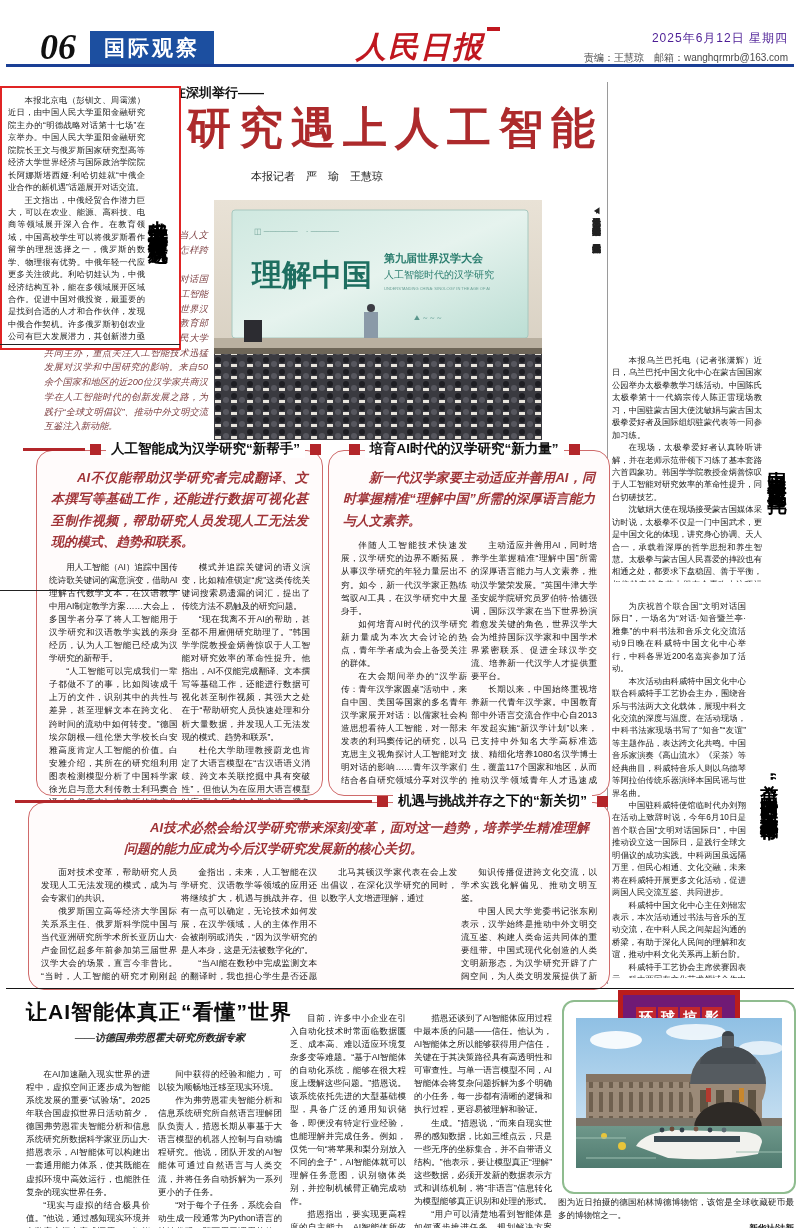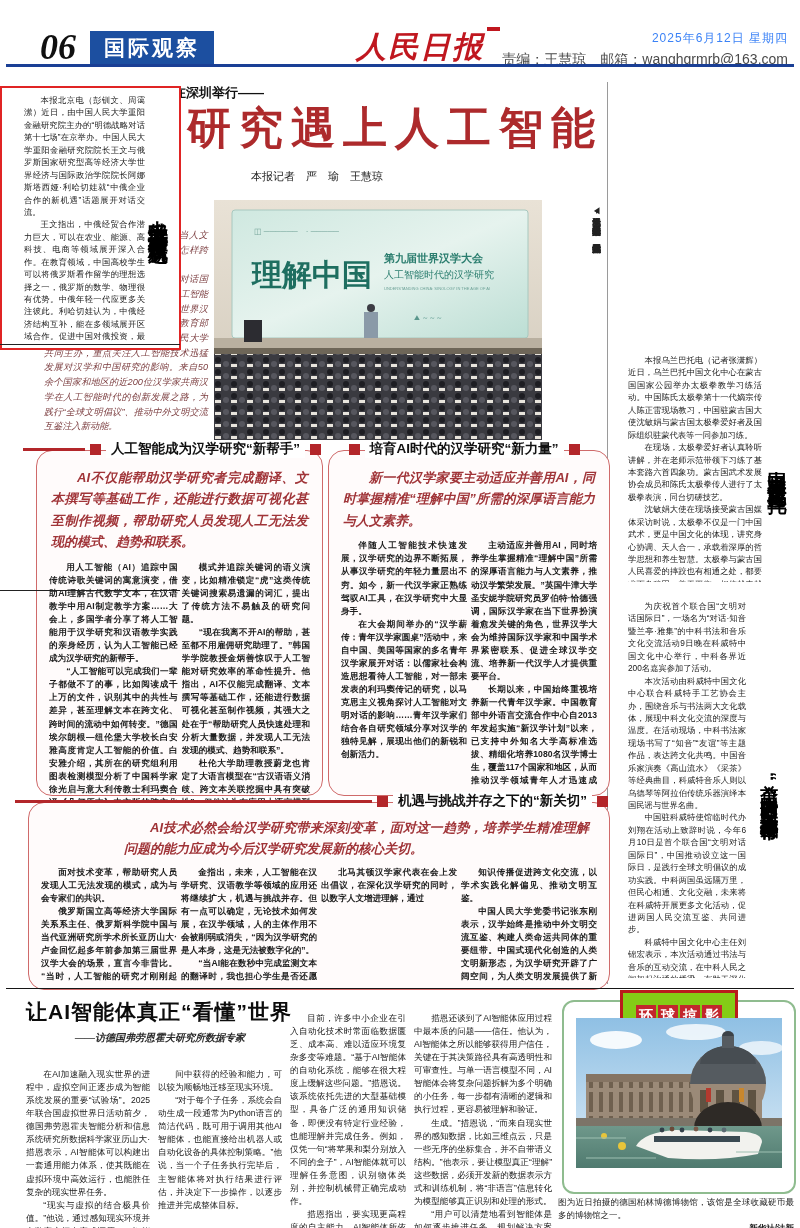--- a/index.html
+++ b/index.html
@@ -7,56 +7,56 @@
         font-family:"Liberation Sans",sans-serif;color:#1a1a1a;}
   
   .pageno{position:absolute;left:40px;top:26px;font:italic 700 36px "Liberation Serif",serif;color:#101010;}
   .section-box{position:absolute;left:90px;top:31px;background:#1c4fa0;color:#fff;
                font-size:21px;font-weight:700;padding:3px 14px;letter-spacing:3px;}
   .masthead{position:absolute;left:320px;top:27px;width:180px;text-align:right;}
   .masthead .mh-name{font:700 30px "Liberation Serif",serif;color:#c0171f;letter-spacing:2px;font-style:italic;}
   .masthead .mh-ed{display:inline-block;vertical-align:top;background:#c0171f;color:#fff;
                    font-size:8px;font-weight:700;padding:2px 2px;margin-left:3px;writing-mode:vertical-rl;line-height:1.1;}
   .dateline{position:absolute;right:12px;top:30px;text-align:right;}
-  .dateline .d1{font-size:12px;color:#3b82f6;letter-spacing:1px;}
-  .dateline .d2{font-size:14px;color:#4a4a4a;margin-top:4px;}
+  .dateline .d1{font-size:12px;color:#4c1d95;letter-spacing:1px;}
+  .dateline .d2{font-size:10px;color:#4a4a4a;margin-top:4px;}
   .blue-rule{position:absolute;left:6px;right:6px;top:64px;border-top:3px solid #1a3f95;}
   
   .kicker{position:absolute;left:56px;top:84px;font-size:13px;font-weight:700;color:#111;}
   .headline{position:absolute;left:28px;top:99px;width:578px;text-align:center;
             font:900 44px "Liberation Serif",serif;color:#ad2a2c;letter-spacing:8px;}
   .byline{position:absolute;left:28px;top:169px;width:578px;text-align:center;font-size:11px;color:#222;}
   .vert-divider{position:absolute;left:607px;top:82px;height:902px;border-left:1px solid #9a9a9a;}
   
   .badge{display:inline-block;white-space:nowrap;}
   .badge .badge-char{display:inline-block;background:#c2272d;color:#fff;font-weight:700;
                      font-size:14px;line-height:1;padding:3px 3px;margin:0 1px;}
   .hot-badge{box-shadow:3px 3px 0 rgba(45,45,45,.85);border:1px solid #8e1d22;padding:1px;background:#fff;}
-  .glimpse-badge{border:3px solid #b91c1c;padding:12px;background:#84cc16;}
+  .glimpse-badge{border:5px solid #b91c1c;padding:12px;background:#701a75;}
   
   .intro{position:absolute;left:44px;top:194px;width:164px;}
   .intro .badge-wrap{text-align:center;margin-bottom:10px;}
   .intro p{margin:0;font-size:9.2px;line-height:1.6;color:#7c3e40;font-style:italic;
            text-align:justify;text-indent:2em;}
   
   .photo{position:absolute;left:214px;top:200px;width:328px;height:240px;overflow:hidden;}
   .photo svg{display:block;}
   .photo-caption{position:absolute;left:548px;top:200px;height:244px;width:56px;
                  writing-mode:vertical-rl;font-size:8.6px;line-height:1.65;color:#222;text-align:left;}
   .photo-caption .credit{font-weight:700;margin-top:6px;display:inline-block;}
   
   .fbox{position:absolute;border:1.5px solid #cf6a6a;border-radius:16px;background:#fffbfb;}
   .fbox-head{position:absolute;top:-11px;left:-14px;right:-4px;display:flex;align-items:center;justify-content:center;text-align:right;}
   .fbox-head .hline{height:3px;background:#b3262a;}
   .hline.grow{flex:1;max-width:70px;}
   .fbox-head .sq{width:11px;height:11px;background:#b3262a;margin:0 5px;flex:none;}
   .fbox-head .t{background:#fff;padding:0 5px;font-size:13.5px;font-weight:700;color:#111;white-space:nowrap;}
   .fbox .lede{margin:16px 14px 4px;font-size:13px;font-weight:700;font-style:italic;color:#a03438;
               line-height:1.65;text-align:justify;text-indent:2em;}
-  .fbox .cols{display:flex;gap:4px;padding:4px 12px 0;overflow:hidden;font-weight:bold;}
+  .fbox .cols{display:flex;gap:4px;padding:4px 12px 0;overflow:hidden;}
   .fbox .col{flex:1;overflow:hidden;}
   .fbox .col p,.bcol p,.sb-text p{margin:0;font-size:8.6px;line-height:1.52;text-align:justify;
               text-indent:2em;color:#202020;}
   #box1{left:36px;top:450px;width:285px;height:344px;}
   #box2{left:328px;top:450px;width:280px;height:344px;}
   #box3{left:28px;top:802px;width:580px;height:186px;}
   #box1 .cols,#box2 .cols{height:250px;}
   #box3 .lede{margin:14px 20px 2px 95px;}
   #box3 .cols{height:118px;}
   
@@ -75,21 +75,21 @@
   .pframe{position:absolute;left:562px;top:1000px;width:230px;height:190px;border:2px solid #8fbc8f;
           border-radius:12px;background:#fff;}
   .pframe .badge-wrap{position:absolute;top:-12px;left:0;right:0;text-align:center;}
   .pframe .pimg{position:absolute;left:12px;right:12px;top:16px;height:150px;overflow:hidden;}
   .pf-caption{position:absolute;left:558px;top:1196px;width:236px;font-size:8.5px;line-height:1.5;
               color:#222;text-align:justify;}
   .pf-caption .credit{display:block;text-align:right;font-weight:700;}
   
   .sb{position:absolute;left:612px;width:180px;}
   .sb-art{display:flex;}
-  .sb-text{flex:1;overflow:hidden;margin-left:16px;}
+  .sb-text{flex:1;overflow:hidden;}
   .sb-text p{font-size:8.3px;line-height:1.5;}
   .sb-title{writing-mode:vertical-rl;font-weight:700;color:#000;text-align:center;
             display:flex;align-items:center;justify-content:center;flex:none;}
   #sb1{top:86px;height:248px;border:2.5px solid #e02424;padding:6px 6px;left:0;width:165px;background:#fff;}
   #sb1 .sb-title{font-size:20px;width:28px;letter-spacing:2px;}
   .sb-div{position:absolute;left:0;width:180px;border-top:1.5px solid #222;}
   #sbdiv1{top:344px;} #sbdiv2{top:590px;}
   #sb2{top:354px;height:228px;width:180px;}
   #sb2 .sb-title{font-size:19px;width:30px;letter-spacing:2px;}
   #sb3{top:600px;height:378px;width:180px;}
@@ -190,20 +190,21 @@
   <div class="fbox" id="box2">
     <div class="fbox-head">
       <span class="sq"></span>
       <span class="t">培育AI时代的汉学研究“新力量”</span>
       <span class="sq"></span>
     </div>
     <div class="lede">新一代汉学家要主动适应并善用AI，同时掌握精准“理解中国”所需的深厚语言能力与人文素养。</div>
     <div class="cols">
       <div class="col">
           <p>伴随人工智能技术快速发展，汉学研究的边界不断拓展，从事汉学研究的年轻力量层出不穷。如今，新一代汉学家正熟练驾驭AI工具，在汉学研究中大显身手。</p>
+          <p>如何培育AI时代的汉学研究新力量成为本次大会讨论的热点，青年学者成为会上备受关注的群体。</p>
           <p>在大会期间举办的“汉学薪传：青年汉学家圆桌”活动中，来自中国、美国等国家的多名青年汉学家展开对话：以儒家社会构造思想看待人工智能，对一部未发表的利玛窦传记的研究，以马克思主义视角探讨人工智能对文明对话的影响……青年汉学家们结合各自研究领域分享对汉学的独特见解，展现出他们的新锐和创新活力。</p>
         </div>
       <div class="col">
           <p>主动适应并善用AI，同时培养学生掌握精准“理解中国”所需的深厚语言能力与人文素养，推动汉学繁荣发展。”英国牛津大学圣安妮学院研究员罗伯特·恰德强调，国际汉学家在当下世界扮演着愈发关键的角色，世界汉学大会为维持国际汉学家和中国学术界紧密联系、促进全球汉学交流、培养新一代汉学人才提供重要平台。</p>
           <p>长期以来，中国始终重视培养新一代青年汉学家。中国教育部中外语言交流合作中心自2013年发起实施“新汉学计划”以来，已支持中外知名大学高标准选拔、精细化培养1080名汉学博士生，覆盖117个国家和地区，从而推动汉学领域青年人才迅速成长。同时，还累计支持举办60多场国际学术会议，资助翻译出版70多部汉学著作，组织1700多名专家学者来华访问研修，为国际汉学交流和繁荣注入源源不断的动力。</p>
         </div>
     </div>
   </div>
 
   <div class="fbox" id="box3">
@@ -237,21 +238,21 @@
     <div class="sb-text">
         <p>本报北京电（彭钏文、周霭潆）近日，由中国人民大学重阳金融研究院主办的“明德战略对话第十七场”在京举办。中国人民大学重阳金融研究院院长王文与俄罗斯国家研究型高等经济大学世界经济与国际政治学院院长阿娜斯塔西娅·利哈切娃就“中俄企业合作的新机遇”话题展开对话交流。</p>
         <p>王文指出，中俄经贸合作潜力巨大，可以在农业、能源、高科技、电商等领域展开深入合作。在教育领域，中国高校学生可以将俄罗斯看作留学的理想选择之一，俄罗斯的数学、物理很有优势。中俄年轻一代应更多关注彼此。利哈切娃认为，中俄经济结构互补，能在多领域展开区域合作。促进中国对俄投资，最重要的是找到合适的人才和合作伙伴，发现中俄合作契机。许多俄罗斯初创农业公司有巨大发展潜力，其创新潜力亟待中国企业关注，筑牢合作互信基础。近年来，越来越多俄罗斯经济学家、国际关系学家将目光投向中国，学习中国快速发展经验。在俄罗斯学校里，学中文已经成为一件非常时髦的事情。俄罗斯学生也开始学习中国的法律制度等相关知识。她非常鼓励俄罗斯学生亲自前往中国学习交流。</p>
       </div>
     <div class="sb-title">中俄学者共话经贸合作新机遇</div>
   </div>
   <div class="sb sb-div" id="sbdiv1"></div>
   <div class="sb sb-art" id="sb2">
     <div class="sb-text">
         <p>本报乌兰巴托电（记者张潇辉）近日，乌兰巴托中国文化中心在蒙古国国家公园举办太极拳教学习练活动。中国陈氏太极拳第十一代嫡宗传人陈正雷现场教习，中国驻蒙古国大使沈敏娟与蒙古国太极拳爱好者及国际组织驻蒙代表等一同参加习练。</p>
-        <p>在现场，太极拳爱好者认真聆听讲解，并在老师示范带领下习练了基本套路六首四象功。蒙古国武术发展协会成员和陈氏太极拳传人进行了太极拳表演，同台切磋技艺。</p>
+        <p>在现场，太极拳爱好者认真聆听讲解，并在老师示范带领下习练了基本套路六首四象功。韩国学学院教授金炳善惊叹于人工智能对研究效率的革命性提升，同台切磋技艺。</p>
         <p>沈敏娟大使在现场接受蒙古国媒体采访时说，太极拳不仅是一门中国武术，更是中国文化的体现，讲究身心协调、天人合一，承载着深厚的哲学思想和养生智慧。太极拳与蒙古国人民喜爱的摔跤也有相通之处，都要求下盘稳固、善于平衡，相信越来越多蒙古朋友会喜欢上这项运动。</p>
       </div>
     <div class="sb-title">中国太极拳走进蒙古乌兰巴托</div>
   </div>
   <div class="sb sb-div" id="sbdiv2"></div>
   <div class="sb sb-art" id="sb3">
     <div class="sb-text">
       <div>
           <p>为庆祝首个联合国“文明对话国际日”，一场名为“对话·知音暨兰亭·雅集”的中科书法和音乐文化交流活动9日晚在科威特中国文化中心举行，中科各界近200名嘉宾参加了活动。</p>
           <p>本次活动由科威特中国文化中心联合科威特手工艺协会主办，围绕音乐与书法两大文化载体，展现中科文化交流的深度与温度。在活动现场，中科书法家现场书写了“知音”“友谊”等主题作品，表达跨文化共鸣。中国音乐家演奏《高山流水》《采茶》等经典曲目，科威特音乐人则以乌德琴等阿拉伯传统乐器演绎本国民谣与世界名曲。</p>
@@ -267,20 +268,21 @@
   <div class="bottom-rule"></div>
 
   <div class="b-title">让AI智能体真正“看懂”世界</div>
   <div class="b-sub">——访德国弗劳恩霍夫研究所数据专家</div>
   <div class="bcol" id="bcol1">
       <p>在AI加速融入现实世界的进程中，虚拟空间正逐步成为智能系统发展的重要“试验场”。2025年联合国虚拟世界日活动前夕，德国弗劳恩霍夫智能分析和信息系统研究所数据科学家亚历山大·措恩表示，AI智能体可以构建出一套通用能力体系，使其既能在虚拟环境中高效运行，也能胜任复杂的现实世界任务。</p>
       <p>“现实与虚拟的结合极具价值。”他说，通过感知现实环境并在数字空间中完成还原，AI智能体可以在实际应用之前，先在虚拟环境中进行模拟训练，评估操作的可行性，从而提升整体系统的可靠性。</p>
     </div>
   <div class="bcol" id="bcol2">
       <p>间中获得的经验和能力，可以较为顺畅地迁移至现实环境。</p>
+      <p>作为弗劳恩霍夫智能分析和信息系统研究所自然语言理解团队负责人，措恩长期从事基于大语言模型的机器人控制与自动编程研究。他说，团队开发的AI智能体可通过自然语言与人类交流，并将任务自动拆解为一系列更小的子任务。</p>
       <p>“对于每个子任务，系统会自动生成一段通常为Python语言的简洁代码，既可用于调用其他AI智能体，也能直接给出机器人或自动化设备的具体控制策略。”他说，当一个子任务执行完毕后，主智能体将对执行结果进行评估，并决定下一步操作，以逐步推进并完成整体目标。</p>
     </div>
   <div class="bcol" id="bcol3">
       <p>目前，许多中小企业在引入自动化技术时常面临数据匮乏、成本高、难以适应环境复杂多变等难题。“基于AI智能体的自动化系统，能够在很大程度上缓解这些问题。”措恩说。该系统依托先进的大型基础模型，具备广泛的通用知识储备，即便没有特定行业经验，也能理解并完成任务。例如，仅凭一句“将苹果和梨分别放入不同的盒子”，AI智能体就可以理解任务意图，识别物体类别，并控制机械臂正确完成动作。</p>
       <p>措恩指出，要实现更高程度的自主能力，AI智能体所依赖的基础模型必须具备接收并理解其所处环境的能力，尤其是在涉及现实任务的场景中。“系统要在真实世界中运行，首先得真正‘看懂’这个世界。”他说。将高精度的三维场景数据与多路传感器数据输入模型，以便其在空间中进行推理和判断，是当前人工智能研究的前沿方向之一，但这项工作仍面临诸多挑战。</p>
     </div>
   <div class="bcol" id="bcol4">
     <div>
         <p>措恩还谈到了AI智能体应用过程中最本质的问题——信任。他认为，AI智能体之所以能够获得用户信任，关键在于其决策路径具有高透明性和可审查性。与单一语言模型不同，AI智能体会将复杂问题拆解为多个明确的小任务，每一步都有清晰的逻辑和执行过程，更容易被理解和验证。</p>
         <p>生成。”措恩说，“而来自现实世界的感知数据，比如三维点云，只是一些无序的坐标集合，并不自带语义结构。”他表示，要让模型真正“理解”这些数据，必须开发新的数据表示方式和训练机制，将“非语言”信息转化为模型能够真正识别和处理的形式。</p>

